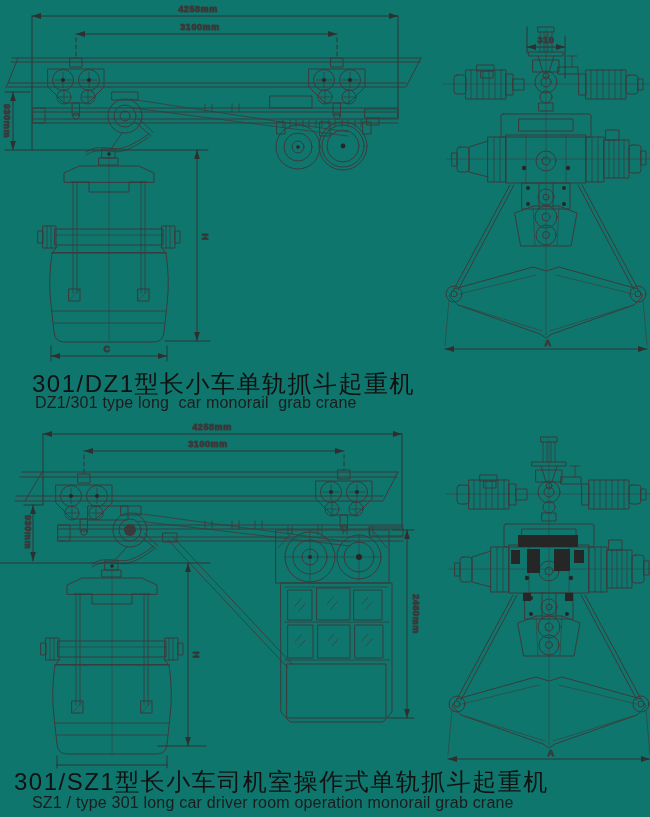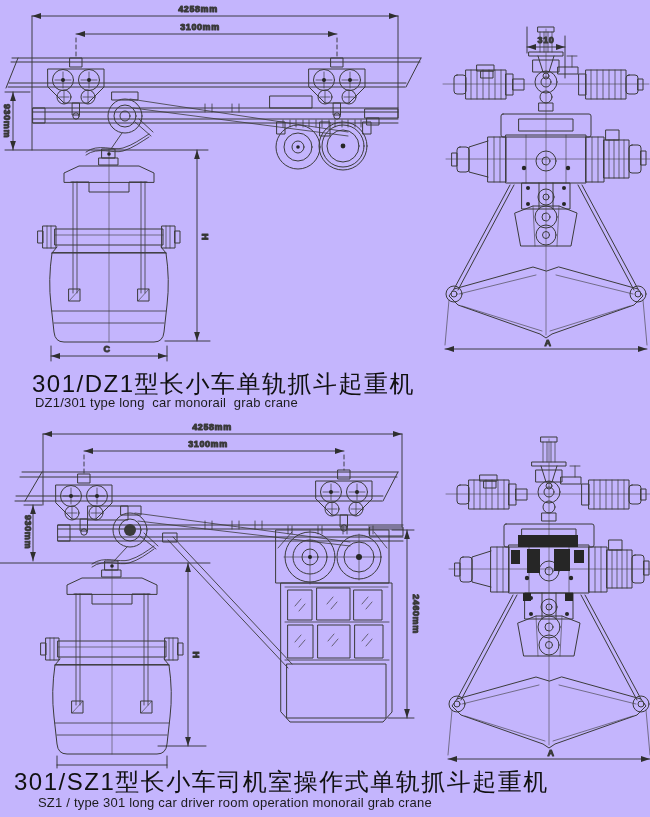--- a/index.html
+++ b/index.html
@@ -1,26 +1,26 @@
 <!DOCTYPE html>
 <html><head>
 <meta charset="utf-8">
 <style>
   html,body{margin:0;padding:0;background:#ffffff;}
-  .sheet{position:relative;width:650px;height:817px;background:#c4b5fd;overflow:hidden;
+  .sheet{position:relative;width:650px;height:817px;background:#0f766e;overflow:hidden;
          font-family:"Liberation Sans",sans-serif;}
   svg{position:absolute;left:0;top:0;}
   .ln{stroke:#3b3b3b;fill:none;stroke-width:1;stroke-linecap:round;stroke-linejoin:round;}
   .dimln{stroke:#2f2f2f;fill:none;stroke-width:.9;}
   .dash{stroke-dasharray:4 3;}
   .fil{fill:#262626;stroke:none;}
   text.dim{font:700 9px "Liberation Sans",sans-serif;fill:#2d2d2d;letter-spacing:.6px;}
   .caption{position:absolute;color:#111;}
   .cap-zh{font-size:24px;line-height:23px;letter-spacing:1.5px;font-weight:500;white-space:pre;}
-  .cap-en{font-size:13px;line-height:15px;letter-spacing:.2px;color:#1c1c1c;white-space:pre;text-align:right;}
+  .cap-en{font-size:16px;line-height:15px;letter-spacing:.2px;color:#1c1c1c;white-space:pre;text-align:right;}
 </style>
 </head>
 <body>
 
 <div class="sheet">
 <svg width="650" height="817" viewBox="0 0 650 817" xmlns="http://www.w3.org/2000/svg">
   <defs>
     <marker id="ah" viewBox="0 0 10 8" refX="10" refY="4" markerWidth="10" markerHeight="8" orient="auto-start-reverse">
       <path d="M10,4 L0,0.8 L0,7.2 Z" fill="#2f2f2f"></path>
     </marker>
@@ -343,14 +343,14 @@
     <text class="dim" x="25" y="532" text-anchor="middle" transform="rotate(90 25 532)">930mm</text>
     <text class="dim" x="413" y="614" text-anchor="middle" transform="rotate(90 413 614)">2460mm</text>
     <text class="dim" x="193" y="655" text-anchor="middle" transform="rotate(90 193 655)">H</text>
     <text class="dim" x="551" y="756" text-anchor="middle">A</text>
   </g>
 </svg>
 
 <div class="caption cap-zh" style="left:32px;top:372px;">301/DZ1型长小车单轨抓斗起重机</div>
 <div class="caption cap-en" style="left:35px;top:395px;">DZ1/301 type long  car monorail  grab crane</div>
 <div class="caption cap-zh" style="left:14px;top:770px;">301/SZ1型长小车司机室操作式单轨抓斗起重机</div>
-<div class="caption cap-en" style="left:32px;top:795px;margin-left:6px;">SZ1 / type 301 long car driver room operation monorail grab crane</div>
+<div class="caption cap-en" style="left:32px;top:795px;">SZ1 / type 301 long car driver room operation monorail grab crane</div>
 </div>
 
 </body></html>

